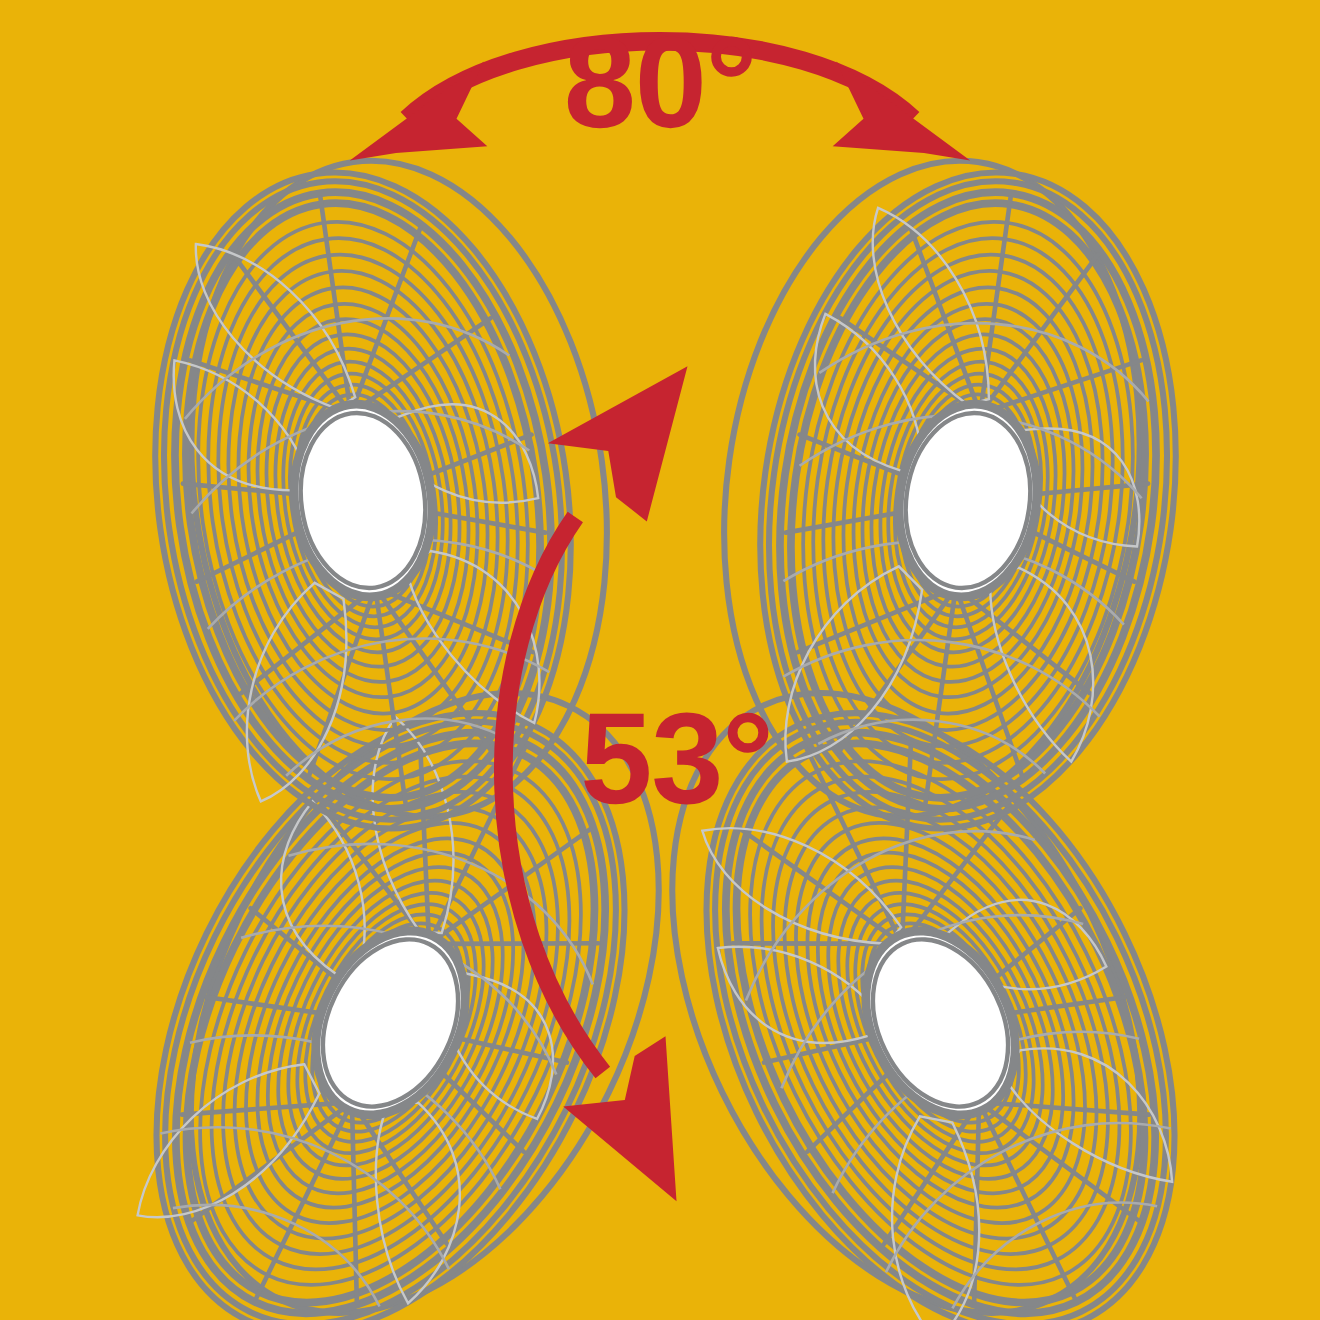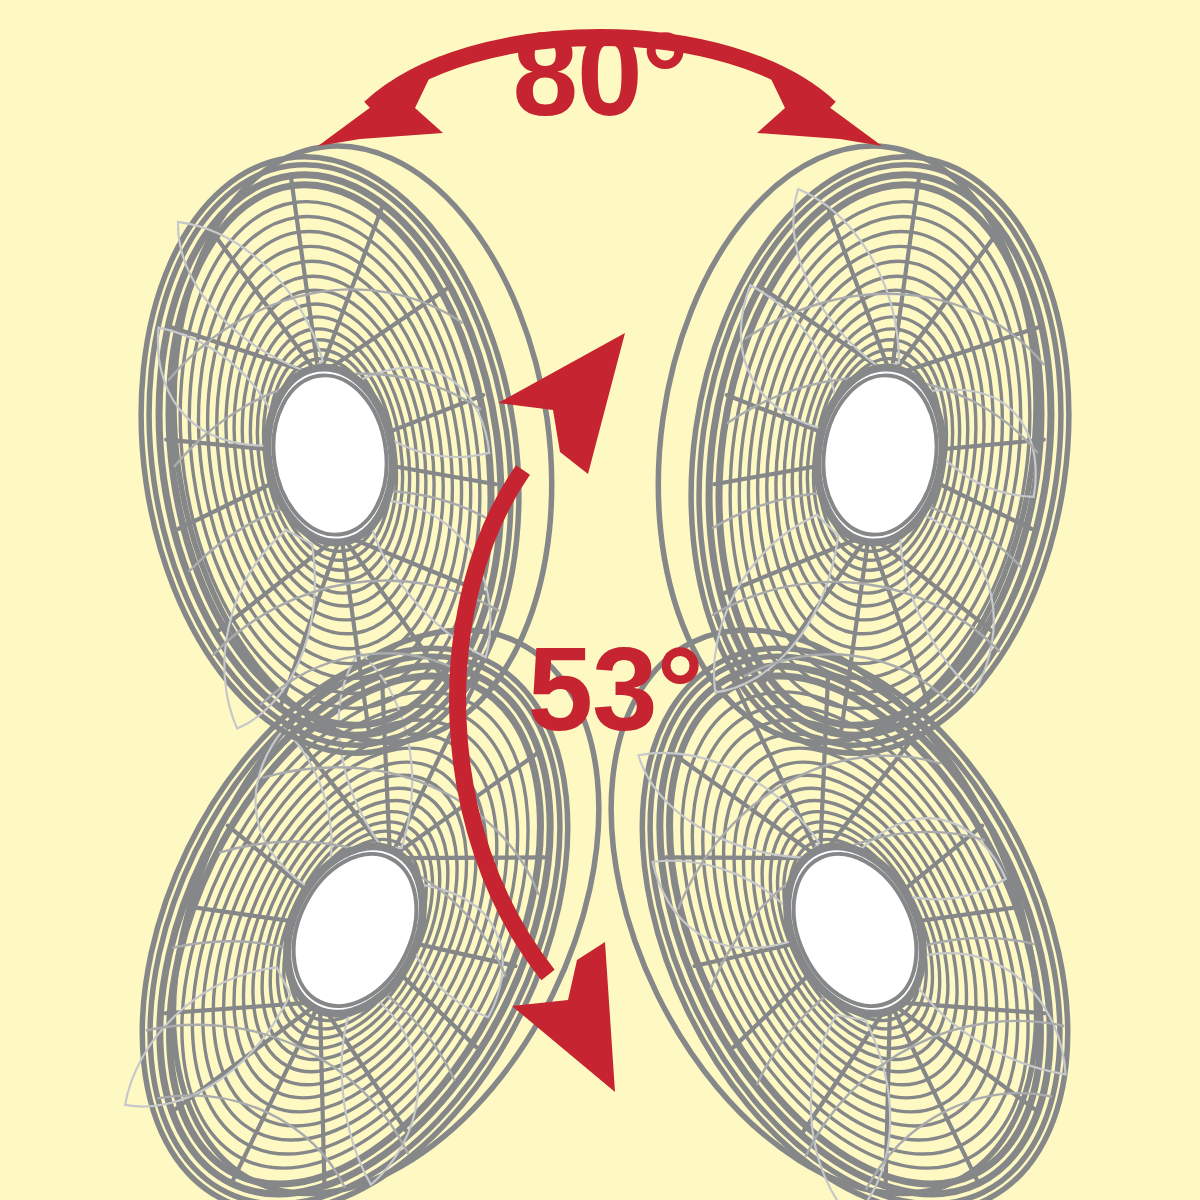--- a/index.html
+++ b/index.html
@@ -28,21 +28,21 @@
   }
   .angle-label {
     font-family: "Liberation Sans", sans-serif;
     font-weight: bold;
     letter-spacing: -0.01em;
   }
 </style>
 </head>
 <body>
 
-<div id="stage" style="background: #fef9c3;">
+<div id="stage" style="background: #eab308;">
 
   <svg class="layer" viewBox="0 0 1200 1200" aria-hidden="true">
     <defs>
 
       <g id="fan-unit">
 
         <ellipse class="g-bezel" cx="0" cy="0" rx="186" ry="300" fill="none"></ellipse>
         <ellipse class="g-bezel" cx="0" cy="0" rx="178" ry="292" fill="none"></ellipse>
 
         <ellipse class="g-rim" cx="0" cy="0" rx="168" ry="282" fill="none"></ellipse>

